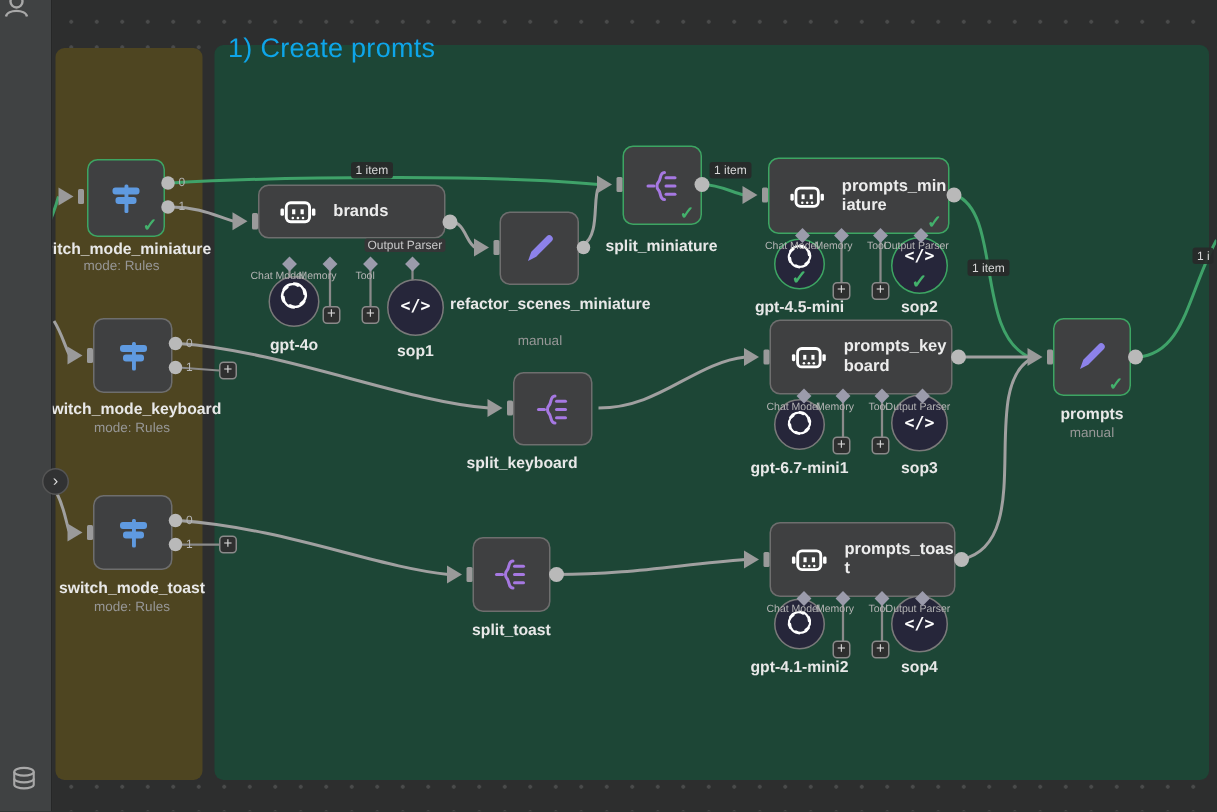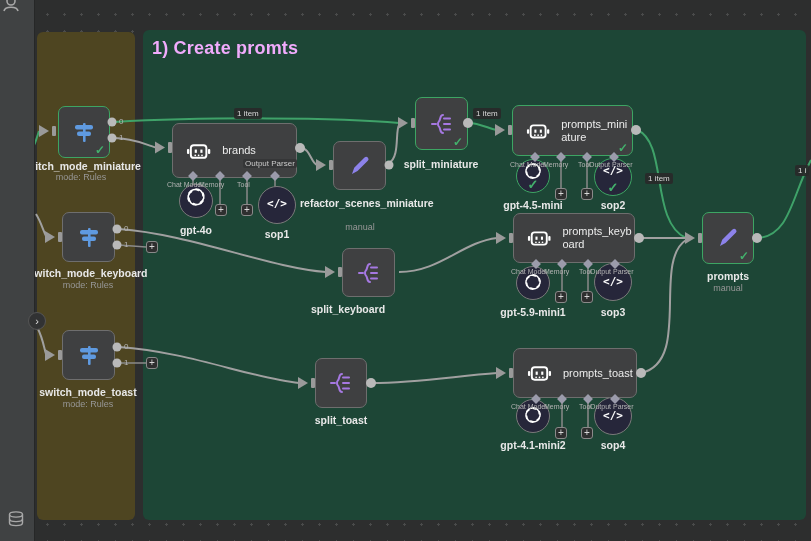--- a/index.html
+++ b/index.html
@@ -14,36 +14,36 @@
 
   
   #canvas { position:absolute; left:35px; top:0; right:0; bottom:0;
     background-color:#2d2e2e;
     background-image:radial-gradient(#4a4b4b 1.3px, transparent 1.4px);
     background-size:17px 17px; background-position:4px 6px; }
 
   .sticky { position:absolute; border-radius:6px; }
   #sticky-olive { left:37px; top:32px; width:98px; height:488px; background:#4e4521; }
   #sticky-green { left:143px; top:30px; width:663px; height:490px; background:#1d4636; }
-  #group-title { position:absolute; left:152px; top:38px; font-size:18px; font-weight:bold;
-    color:#f0abfc; letter-spacing:.2px; }
+  #group-title { position:absolute; left:152px; top:22px; font-size:18px; font-weight:normal;
+    color:#0ea5e9; letter-spacing:.2px; }
 
   svg.layer { position:absolute; left:0; top:0; width:811px; height:541px; }
   #ports-layer { pointer-events:none; }
 
   
   .node { position:absolute; background:#3f4041; border:1.8px solid #6e6e6e;
     border-radius:7px; z-index:5; }
   .node.exec { border-color:#3da563; }
   .node .icon-c { position:absolute; left:0; top:0; right:0; bottom:0;
     display:flex; align-items:center; justify-content:center; }
   .node .check { position:absolute; right:4px; bottom:0px; color:#43b16c;
     font-size:12px; font-weight:bold; }
   .agent { display:flex; align-items:center; padding-left:13px; }
-  .agent .title { margin-left:11px; width:76px; font-size:11px; font-weight:normal;
+  .agent .title { margin-left:11px; width:76px; font-size:11px; font-weight:bold;
     color:#ececec; line-height:1.15; overflow-wrap:anywhere; }
 
   .nlabel { position:absolute; text-align:center; font-size:10.5px; font-weight:600;
     color:#e8e8e8; line-height:1.15; z-index:6; }
   .nsub { position:absolute; text-align:center; font-size:9px; color:#979797; z-index:6; }
 
   .portlabel { position:absolute; font-size:8px; color:#b5b5b5; z-index:7; }
 
   .chip { position:absolute; background:rgba(40,41,41,.92); color:#d8d8d8;
     font-size:8px; padding:1px 3px; border-radius:2px; z-index:8; white-space:nowrap; }
@@ -180,21 +180,21 @@
           </g>
         </svg>
     </div>
   </div>
   <div class="nlabel" style="left:18px; top:386px; width:140px;">switch_mode_toast</div>
   <div class="nsub" style="left:18px; top:399px; width:140px;">mode: Rules</div>
   <span class="portlabel" style="left:124px; top:342px;">0</span>
   <span class="portlabel" style="left:124px; top:358px;">1</span>
   <div class="plus" style="left:146px; top:357px;">+</div>
 
-  <div class="node agent" style="left:172px; top:123px; width:125px; height:55px;">
+  <div class="node agent" style="left:172px; top:123px; width:125px; height:36px;">
     <svg width="26" height="24" viewBox="0 0 26 24">
       <rect x="5" y="6" width="16" height="13" rx="3" fill="none" stroke="#fff" stroke-width="2"></rect>
       <rect x="1" y="10" width="2.4" height="5" rx="1" fill="#fff"></rect>
       <rect x="22.6" y="10" width="2.4" height="5" rx="1" fill="#fff"></rect>
       <rect x="9" y="10.5" width="2.2" height="3.4" fill="#fff"></rect>
       <rect x="14.8" y="10.5" width="2.2" height="3.4" fill="#fff"></rect>
       <circle cx="9.5" cy="16.5" r=".9" fill="#fff"></circle>
         <circle cx="13" cy="16.5" r=".9" fill="#fff"></circle>
         <circle cx="16.5" cy="16.5" r=".9" fill="#fff"></circle>
     </svg>
@@ -380,21 +380,21 @@
             <path d="M 0,-8 C 4,-8 7,-5 7,-1"></path>
             <path d="M 0,-8 C 4,-8 7,-5 7,-1" transform="rotate(60)"></path>
         <path d="M 0,-8 C 4,-8 7,-5 7,-1" transform="rotate(120)"></path>
             <path d="M 0,-8 C 4,-8 7,-5 7,-1" transform="rotate(180)"></path>
         <path d="M 0,-8 C 4,-8 7,-5 7,-1" transform="rotate(240)"></path>
             <path d="M 0,-8 C 4,-8 7,-5 7,-1" transform="rotate(300)"></path>
           </g>
       </svg>
     </div>
   </div>
-  <div class="nlabel" style="left:493px; top:306px; width:80px;">gpt-5.9-mini1</div>
+  <div class="nlabel" style="left:493px; top:306px; width:80px;">gpt-6.7-mini1</div>
   <div class="plus" style="left:555px; top:291px;">+</div>
   <div class="plus" style="left:581px; top:291px;">+</div>
 
   <div class="circle" style="left:594px; top:263px; width:38px; height:38px;">
     <div class="ic" style="top:11px;">
         <span class="code">&lt;/&gt;</span>
       </div>
   </div>
   <div class="nlabel" style="left:573px; top:306px; width:80px;">sop3</div>
 

